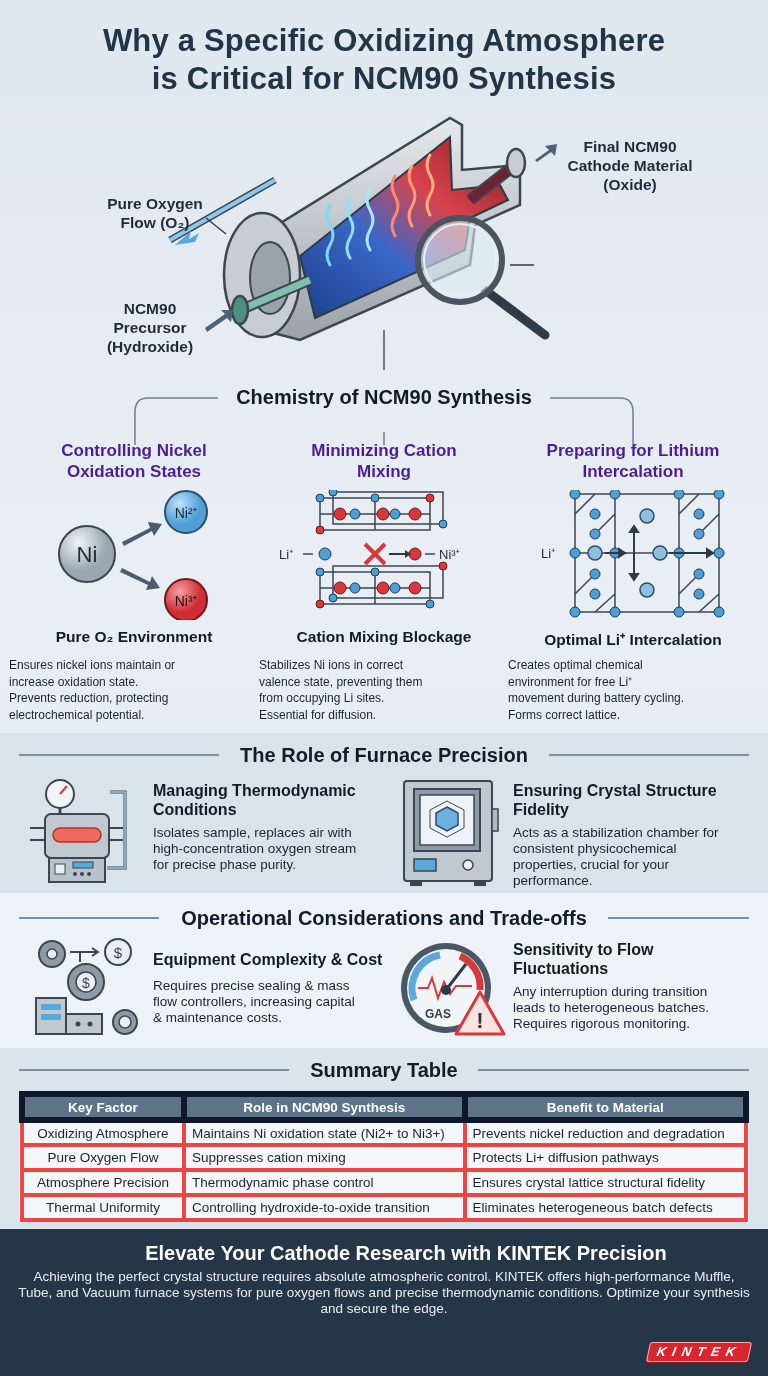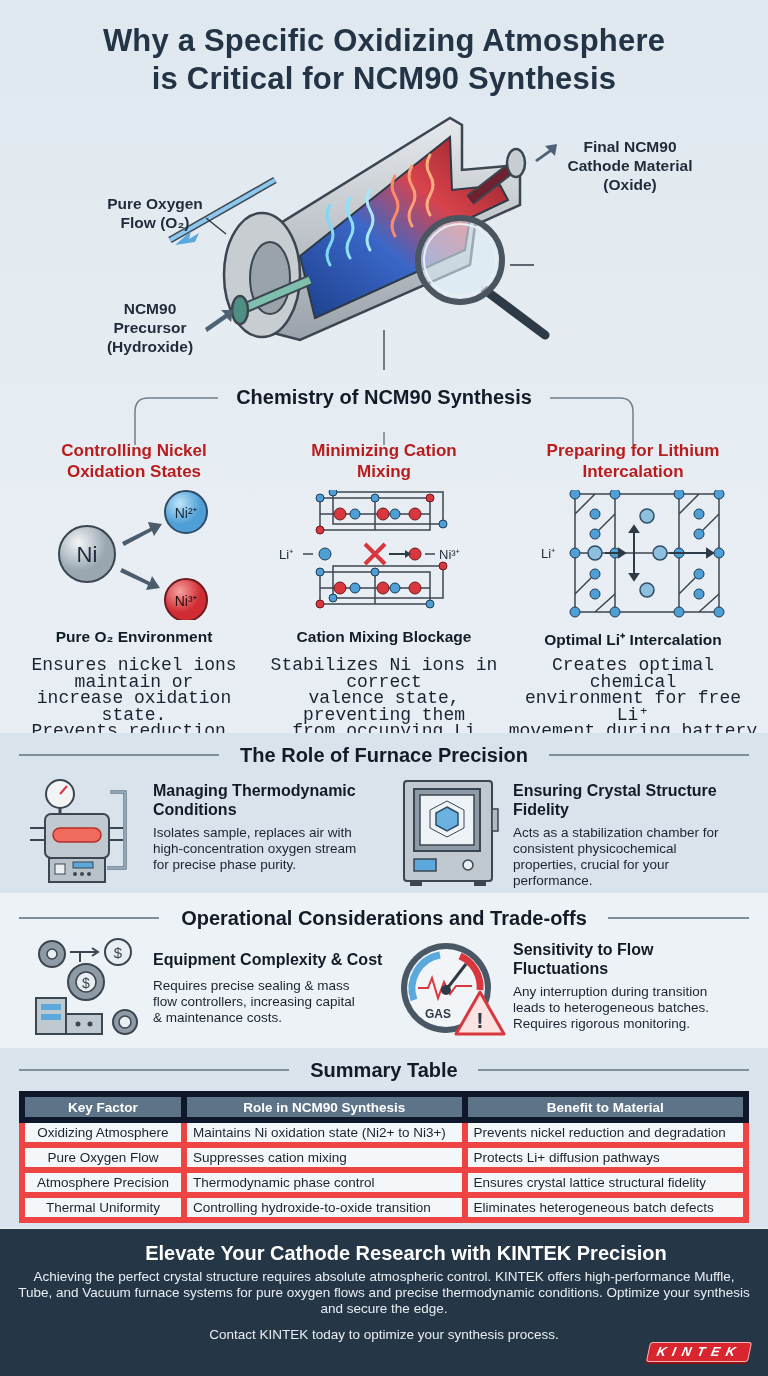--- a/index.html
+++ b/index.html
@@ -18,39 +18,39 @@
   .hero { position: absolute; left: 0; top: 110px; width: 768px; height: 260px; }
   .hero-label {
     position: absolute; font-weight: bold; font-size: 15.5px; line-height: 19px;
     color: #1f2b38; text-align: center;
   }
   .hero-label.rightl { text-align: left; }
   .section-head {
     position: absolute; left: 0; width: 768px; text-align: center;
     font-weight: bold; color: #121c27;
   }
-  .col-title { position: absolute; width: 240px; text-align: center; font-weight: bold; font-size: 17px; line-height: 21px; color: #b91c1c; }
+  .col-title { position: absolute; width: 240px; text-align: center; font-weight: bold; font-size: 17px; line-height: 21px; color: #4c1d95; }
   .col-sub { position: absolute; width: 240px; text-align: center; font-weight: bold; font-size: 15.5px; color: #121c27; }
-  .col-desc { position: absolute; width: 250px; text-align: center; font-size: 18px; line-height: 16.5px; color: #1a2430; font-family: Liberation Mono, monospace; }
+  .col-desc { position: absolute; width: 250px; text-align: left; font-size: 12px; line-height: 16.5px; color: #1a2430; }
   .band { position: absolute; left: 0; width: 768px; }
   .band.furnace { top: 733px; height: 160px; background: #d8e3ec; }
   .band.ops { top: 893px; height: 155px; background: #edf2f6; }
   .band.summary { top: 1048px; height: 180px; background: #d9e4ec; }
   .hline { position: absolute; height: 2px; background: #7f8e9b; }
   .feat-title { position: absolute; font-weight: bold; font-size: 16px; line-height: 19px; color: #121c27; }
   .feat-desc { position: absolute; font-size: 13.5px; line-height: 16px; color: #1a2430; }
   table.sum {
     position: absolute; left: 19px; top: 1091px; width: 730px;
     border-collapse: collapse; font-size: 13.5px; background: #f4f7f9;
   }
   table.sum th {
     background: #5c7388; color: #fff; font-weight: bold; height: 26px;
     border: 6px solid #0f172a; text-align: center;
   }
-  table.sum td { height: 25px; border: 6px solid #ef4444; padding: 0 6px; color: #1a2430; }
+  table.sum td { height: 25px; border: 4px solid #ef4444; padding: 0 6px; color: #1a2430; }
   table.sum td.c0 { text-align: center; }
   .footer {
     position: absolute; left: 0; top: 1229px; width: 768px; height: 147px;
     background: #253646; color: #fff; text-align: center;
   }
   .footer .ft { font-weight: bold; font-size: 20px; margin-top: 12px; line-height: 24px; padding-left: 44px; }
   .footer .fb { font-size: 13.5px; line-height: 16px; margin: 4px 18px 0; color: #e8eef3; }
   .footer .fc { font-size: 13.5px; line-height: 16px; margin-top: 10px; color: #e8eef3; }
   .footer .fu { font-size: 13.5px; line-height: 16px; margin-top: 6px; color: #e8eef3; }
   .logo {
@@ -460,15 +460,14 @@
       <td class="c0">Thermal Uniformity</td>
       <td>Controlling hydroxide-to-oxide transition</td>
       <td>Eliminates heterogeneous batch defects</td>
     </tr>
   </tbody>
 </table>
 
 <div class="footer">
   <div class="ft">Elevate Your Cathode Research with KINTEK Precision</div>
   <div class="fb">Achieving the perfect crystal structure requires absolute atmospheric control. KINTEK offers high-performance Muffle, Tube, and Vacuum furnace systems for pure oxygen flows and precise thermodynamic conditions. Optimize your synthesis and secure the edge.</div>
-  <div class="fc">Contact KINTEK today to optimize your synthesis process.</div>
 </div>
 <div class="logo">KINTEK</div>
 
 </body></html>

